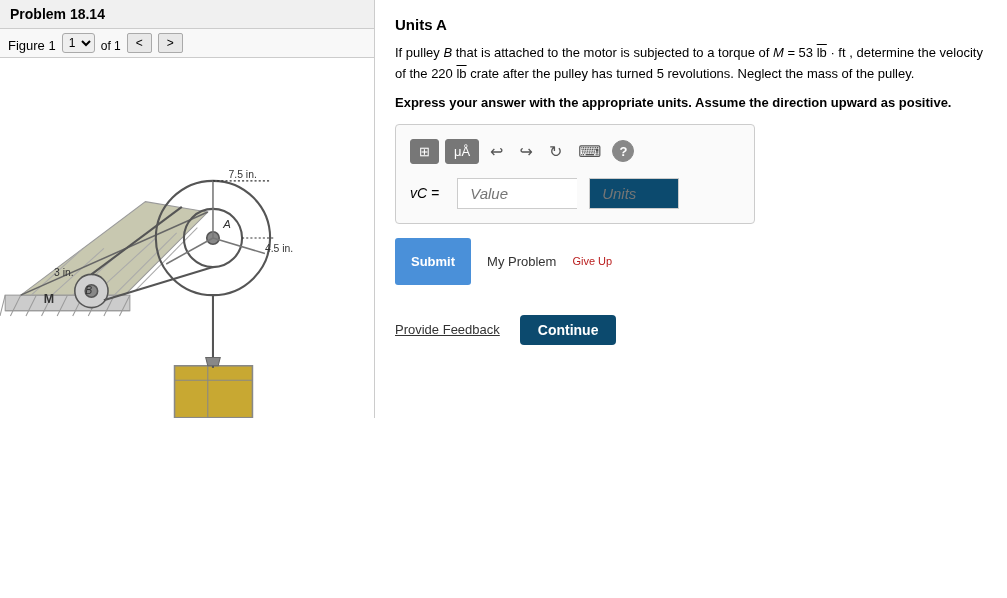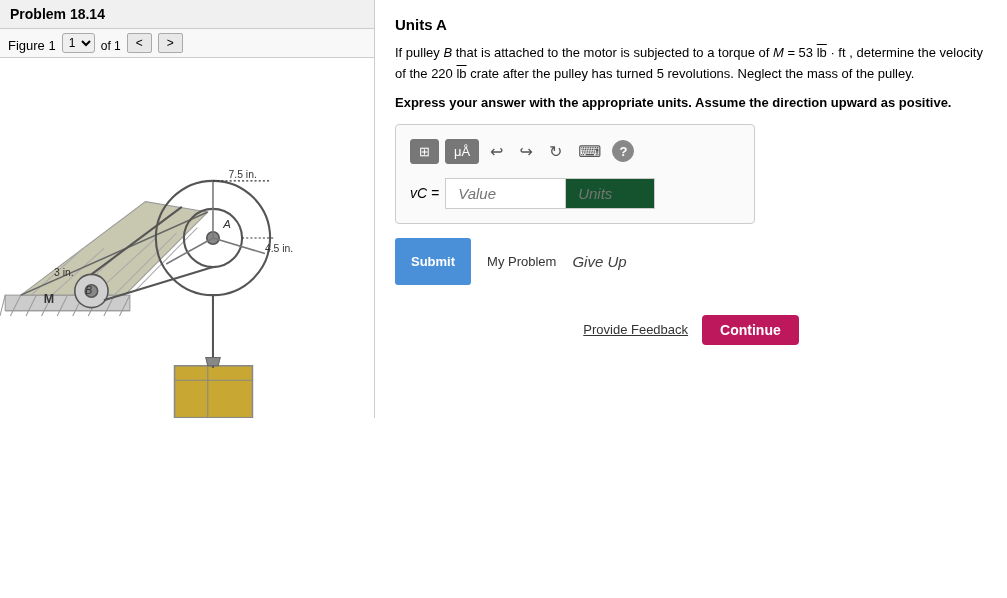--- a/index.html
+++ b/index.html
@@ -145,21 +145,21 @@
       align-items: center;
       justify-content: center;
       font-size: 13px;
       cursor: pointer;
       font-weight: bold;
     }
 
     .input-row {
       display: flex;
       align-items: center;
-      gap: 0;
+      gap: 12px;
     }
     .vc-label {
       font-size: 14px;
       margin-right: 6px;
       font-style: italic;
     }
     .value-input {
       border: 1px solid #ccc;
       border-right: none;
       padding: 6px 12px;
@@ -169,21 +169,21 @@
       background: #fff;
       outline: none;
       font-style: italic;
     }
     .units-input {
       border: 1px solid #ccc;
       padding: 6px 12px;
       font-size: 15px;
       width: 90px;
       color: #aaa;
-      background: #14532d;
+      background: #0c4a6e;
       outline: none;
       font-style: italic;
     }
 
     
     .submit-row {
       display: flex;
       align-items: center;
       gap: 16px;
       margin-top: 14px;
@@ -197,43 +197,42 @@
       font-size: 13px;
       cursor: pointer;
       font-weight: bold;
     }
     .my-answers-link {
       color: #333;
       font-size: 13px;
       text-decoration: none;
     }
     .give-up-link {
-      color: #404040;
-      font-size: 15px;
+      color: #b91c1c;
+      font-size: 11px;
       text-decoration: none;
       cursor: pointer;
-      font-style: italic;
     }
 
     
     .feedback-row {
       display: flex;
       align-items: center;
-      justify-content: center;
-      gap: 14px;
+      justify-content: flex-start;
+      gap: 20px;
       margin-top: 30px;
     }
     .provide-feedback-link {
       color: #333;
       font-size: 13px;
       text-decoration: underline;
       cursor: pointer;
     }
     .continue-btn {
-      background: #be185d;
+      background: #0c4a6e;
       color: #fff;
       border: none;
       padding: 7px 18px;
       border-radius: 4px;
       font-size: 14px;
       cursor: pointer;
       font-weight: bold;
     }
 
     

